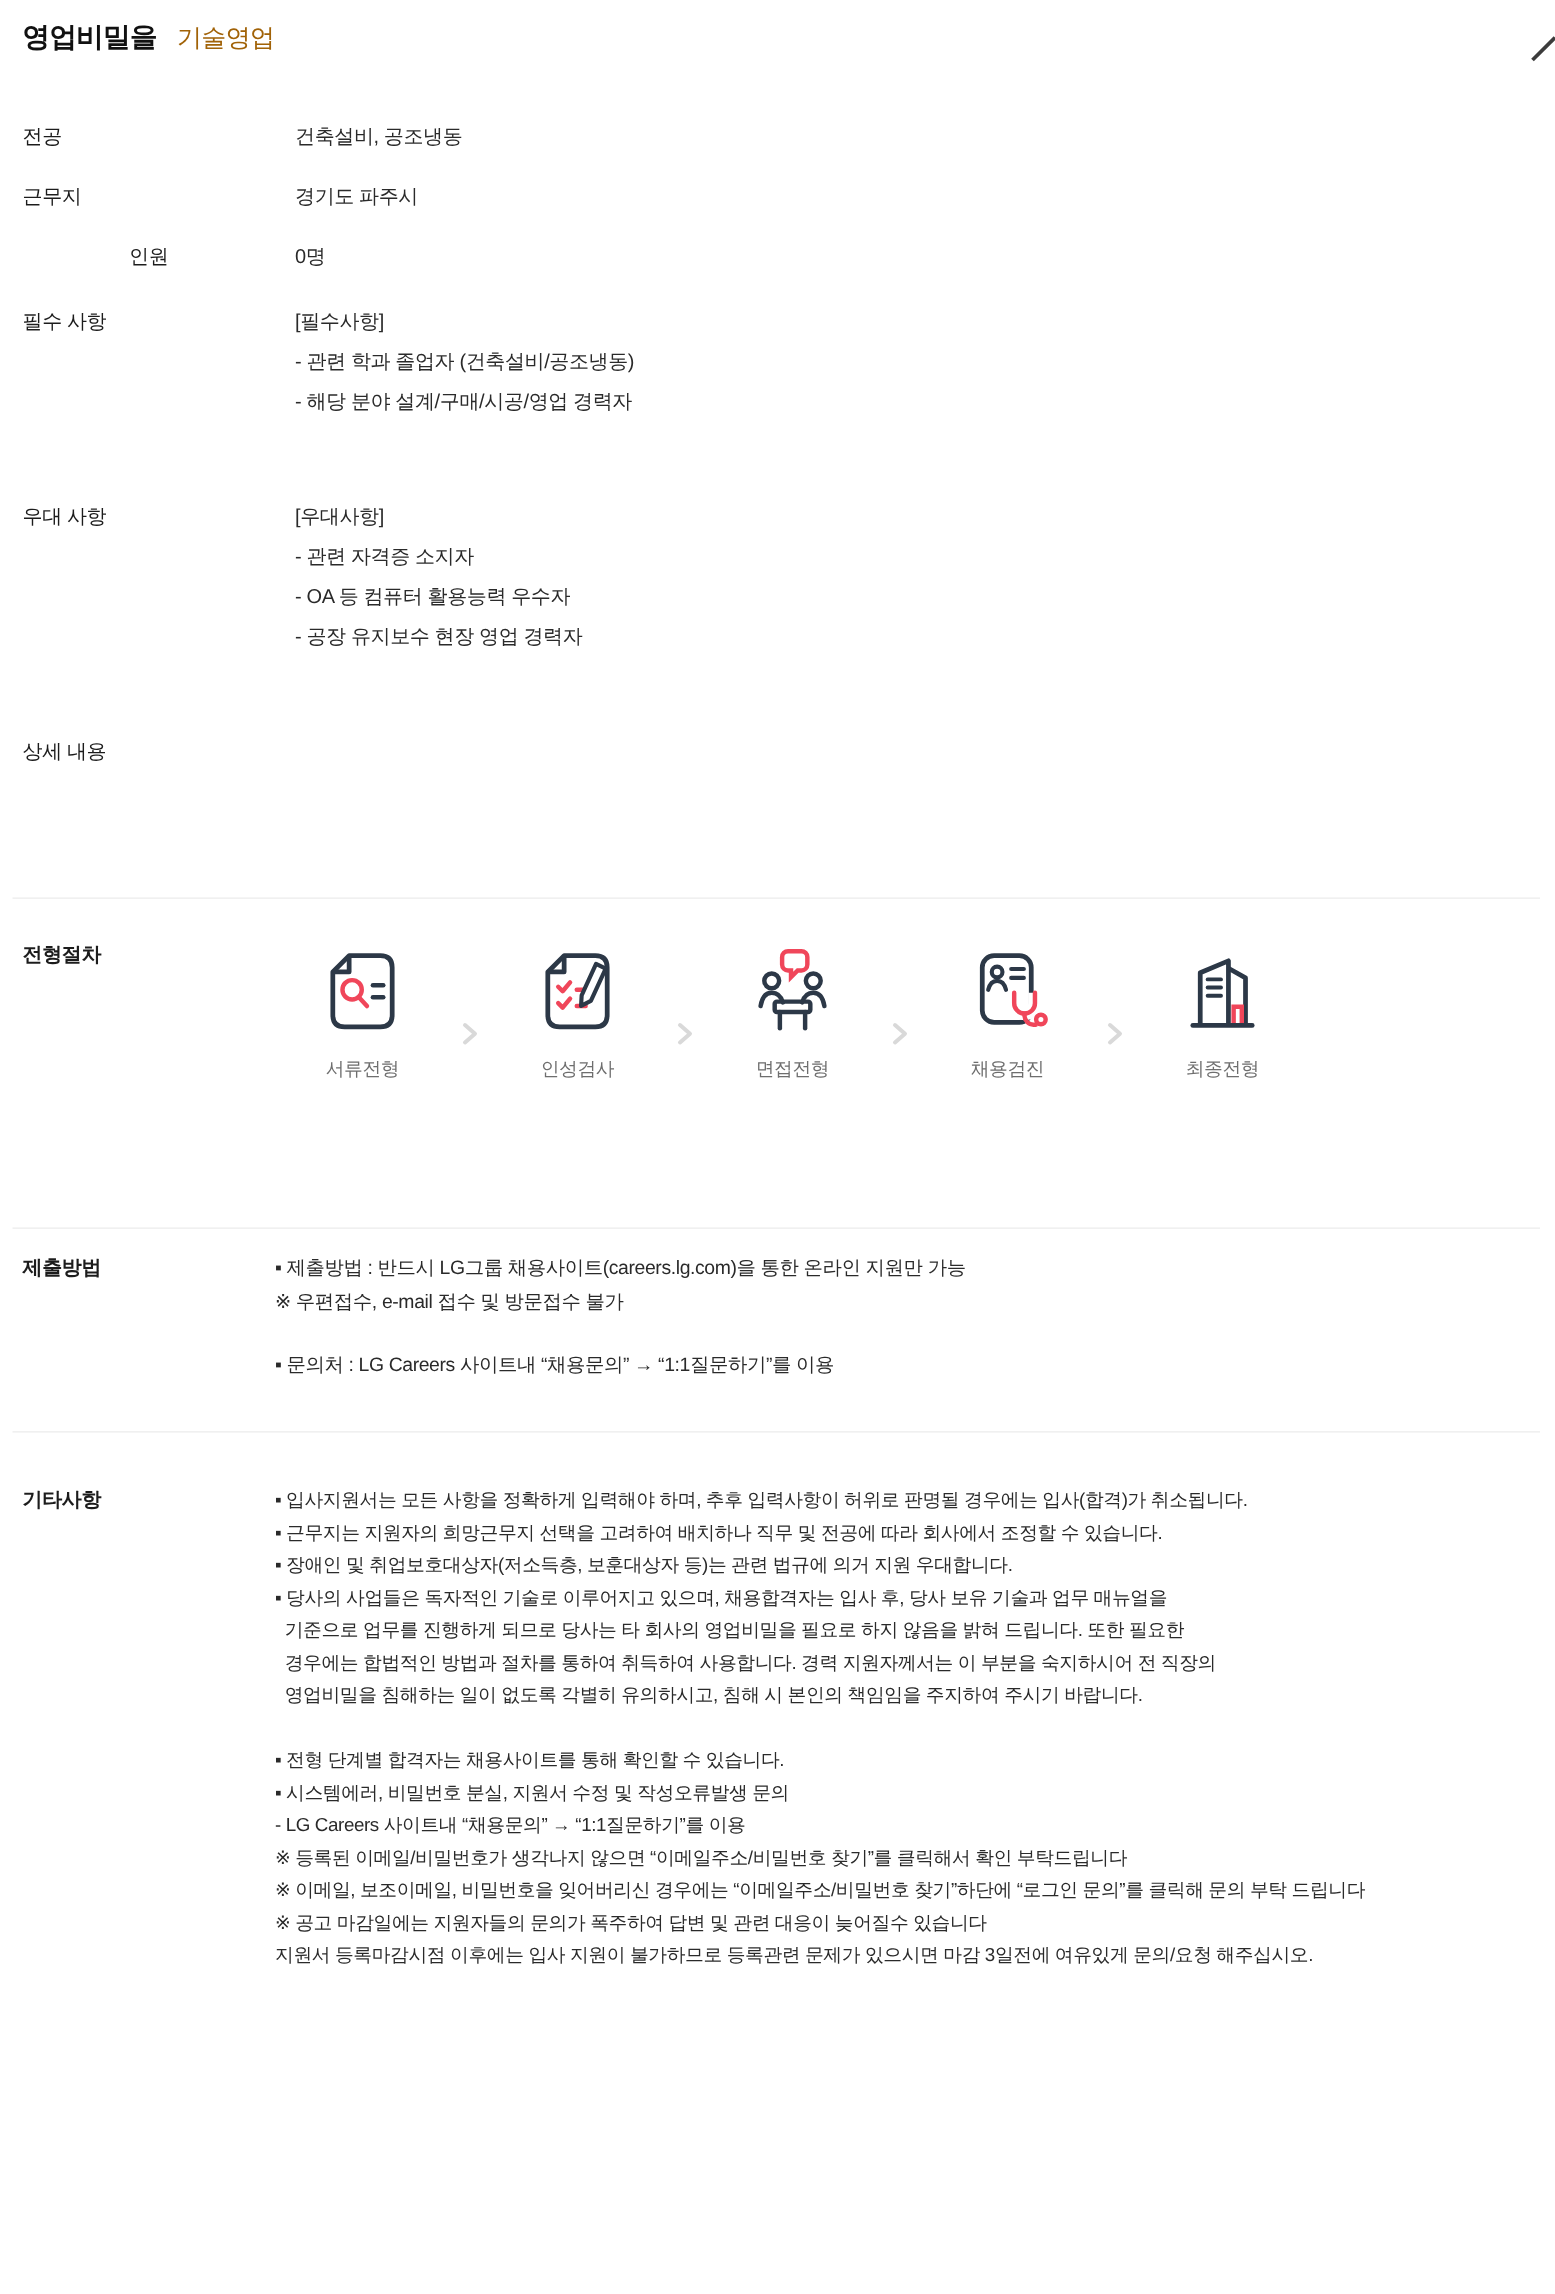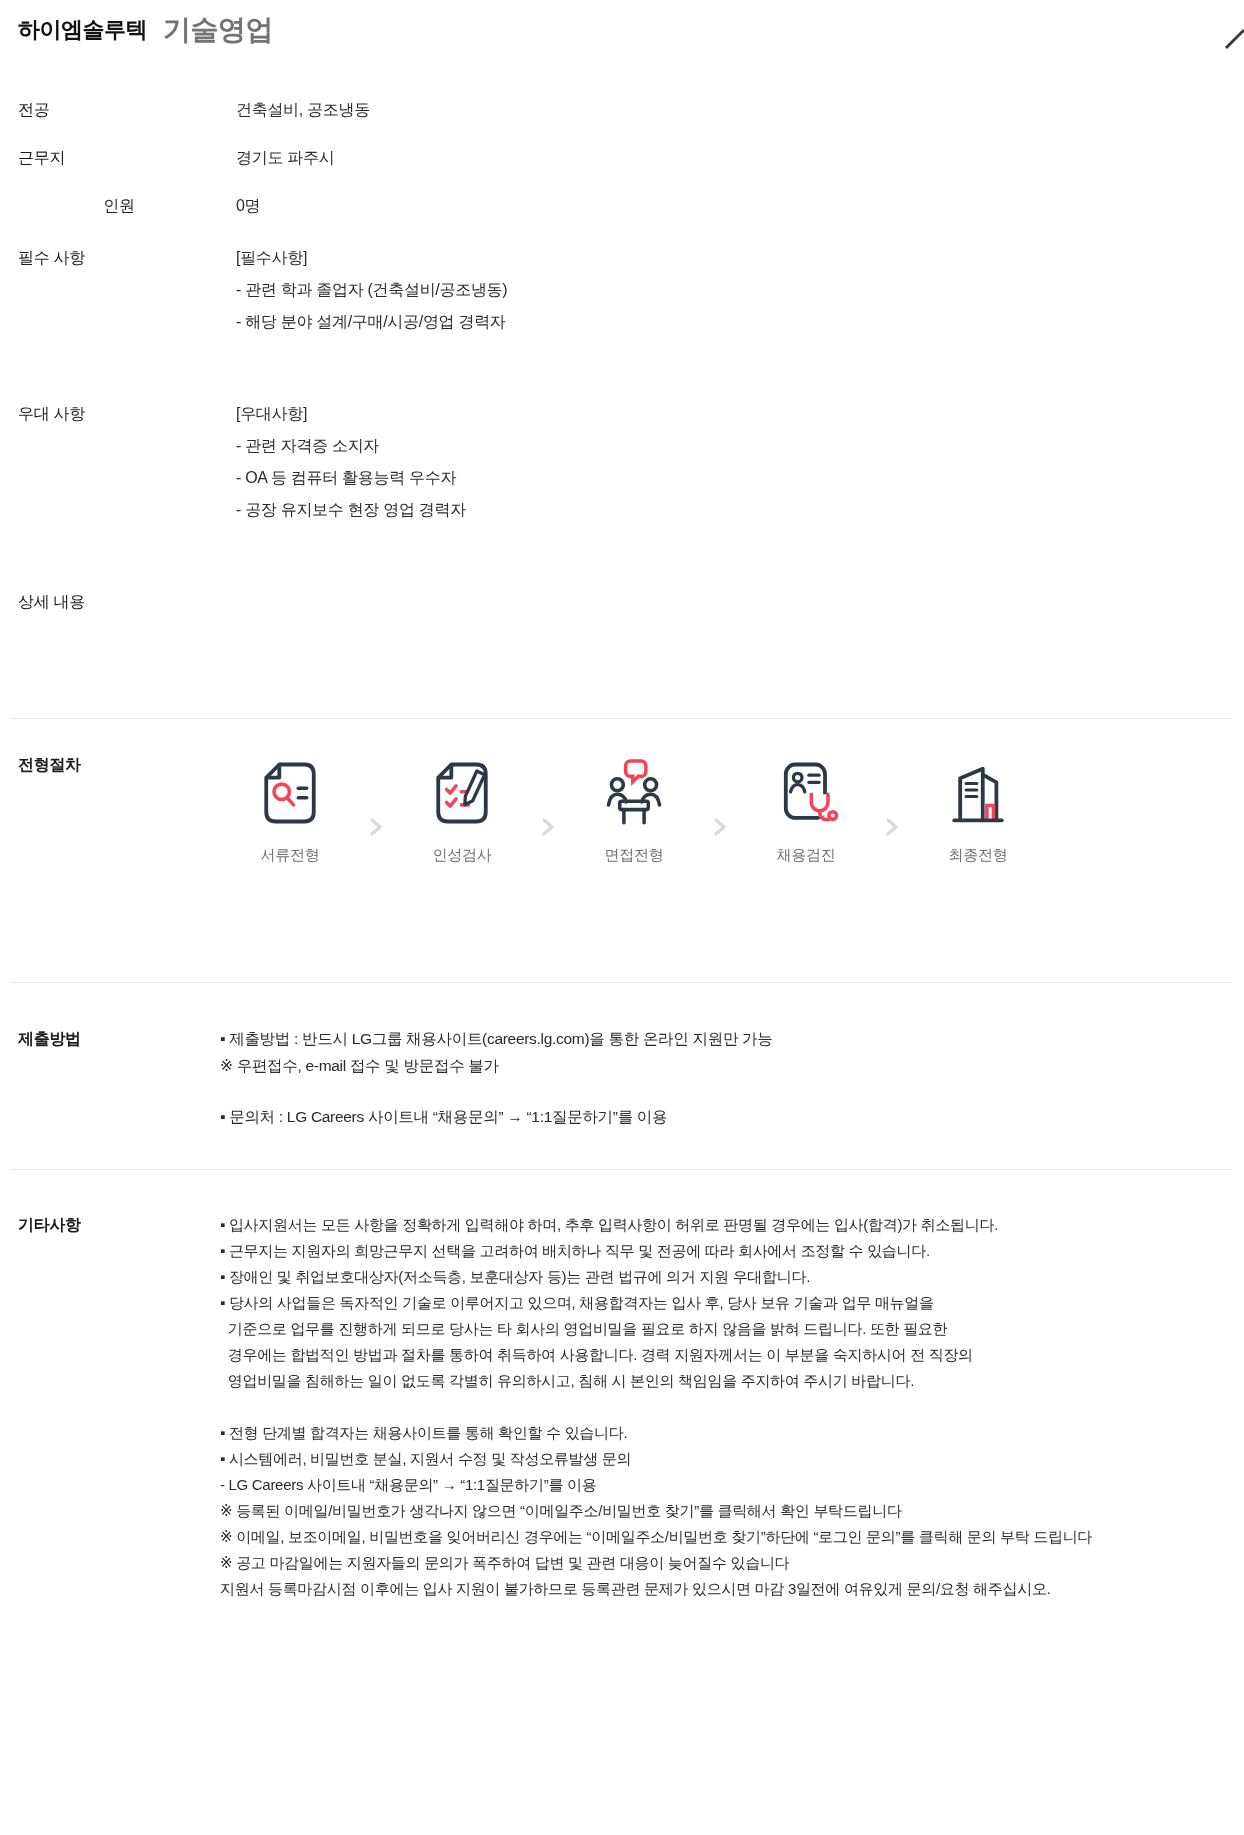--- a/index.html
+++ b/index.html
@@ -7,21 +7,21 @@
   body {
     width:1244px; height:1835px;
     font-family:"Liberation Sans","DejaVu Sans",sans-serif;
     color:#222; position:relative; overflow:hidden;
   }
   .page { padding:0 14px 0 18px; position:relative; }
 
   
   .title-row { margin-top:14px; height:32px; display:flex; align-items:center; }
   .company { font-size:22px; font-weight:bold; color:#111; letter-spacing:-0.5px; }
-  .jobtitle { font-size:28px; font-weight:bold; color:#737373; margin-left:16px; letter-spacing:-0.5px; }
+  .jobtitle { font-size:20px; font-weight:normal; color:#a16207; margin-left:16px; letter-spacing:-0.5px; }
   .edit-btn { position:absolute; top:12px; right:-4px; width:26px; height:26px; cursor:pointer; }
 
   
   .fields { margin-top:54px; }
   .row { display:flex;gap:16px; }
   .row-label {
     width:202px; flex-shrink:0; font-size:16px; color:#1c1c1c;
     line-height:20px; letter-spacing:-0.3px;
   }
   .row.simple { margin-bottom:28px; }
@@ -46,36 +46,36 @@
   .steps { display:flex; align-items:flex-end; padding-left:12px; }
   .step { width:116px; display:flex; flex-direction:column; align-items:center; }
   .step-icon { width:76px; height:76px; }
   .step-icon svg { width:76px; height:76px; display:block; }
   .step-label { margin-top:15px; font-size:15px; color:#6e6e6e; letter-spacing:-0.3px; }
   .step-arrow { width:56px; height:76px; display:flex; align-items:center; justify-content:center; }
 
   
   .text-row { display:flex; }
   .text-row .row-label { font-weight:bold; }
-  .sub-row { margin-top:42px; }
+  .sub-row { margin-top:18px; }
   .sub-row .row-label { line-height:27px; }
   .sub-row .line { font-size:15.5px; line-height:27px; min-height:27px; white-space:pre-wrap; color:#2a2a2a; letter-spacing:-0.3px; }
   .sub-row .line.gap { min-height:24px; height:24px; }
 
   .etc-row { margin-top:42px; }
   .etc-row .row-label { line-height:26px; }
   .etc-row .line { font-size:15px; line-height:26px; min-height:26px; white-space:pre-wrap; color:#2a2a2a; letter-spacing:-0.3px; }
 </style>
 </head>
 <body>
 
 <div class="page">
 
   <div class="title-row">
-    <span class="company">하이엠솔루텍</span>
+    <span class="company">영업비밀을</span>
     <span class="jobtitle">기술영업</span>
   </div>
   <span class="edit-btn">
     <svg viewBox="0 0 26 26">
         <line x1="4" y1="22" x2="22" y2="4" stroke="#3c3c3c" stroke-width="3"></line>
       </svg>
   </span>
 
   <div class="fields">
 

